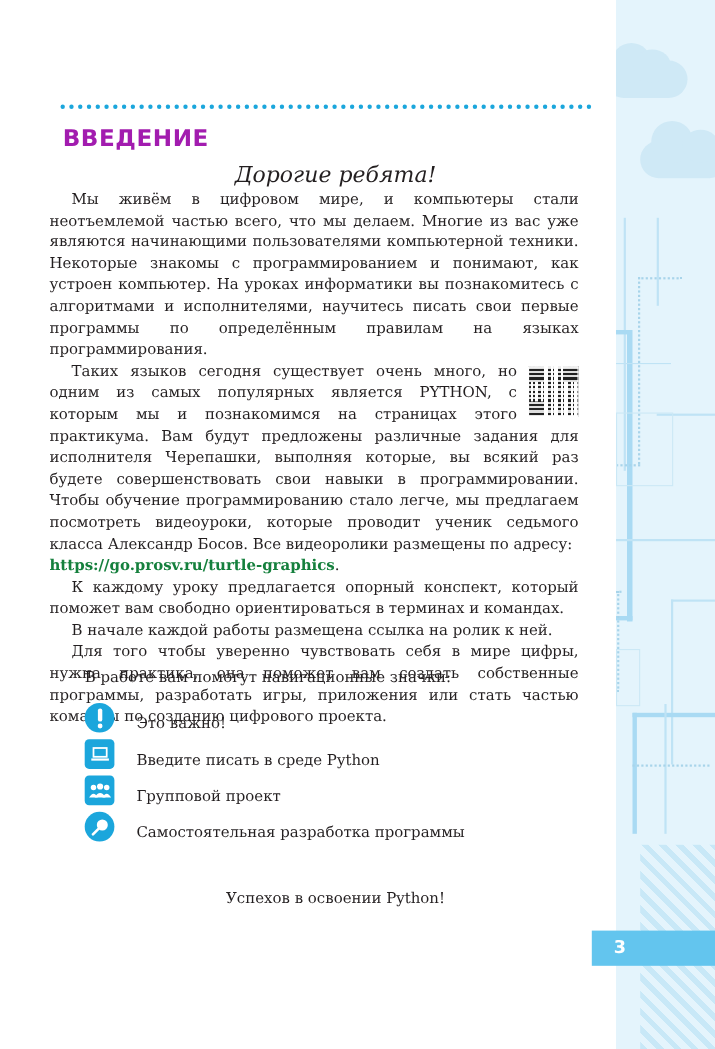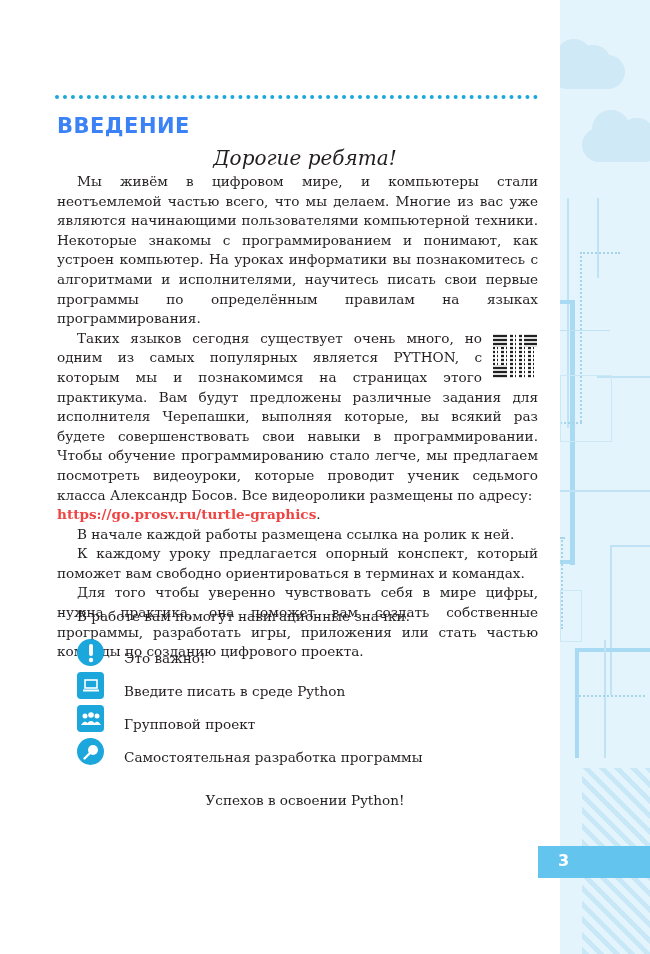--- a/index.html
+++ b/index.html
@@ -39,55 +39,55 @@
     font-family: "DejaVu Sans", sans-serif; font-weight: bold; font-size: 16px; color: #ffffff;
   }
 
   .rule {
     position: absolute; left: 55px; top: 95px; width: 483px; height: 0;
     border-top: 4px dotted #1ba6dc;
   }
   .title {
     position: absolute; left: 57px; top: 114px;
     font-family: "DejaVu Sans", sans-serif; font-weight: bold; font-size: 21px;
-    color: #3b82f6; letter-spacing: 0.5px;
+    color: #a21caf; letter-spacing: 0.5px;
   }
   .salutation {
     position: absolute; left: 0; width: 610px; top: 146px; text-align: center;
     font-style: italic; font-size: 20px;
   }
   .content {
-    position: absolute; left: 57px; top: 172px; width: 481px;
+    position: absolute; left: 45px; top: 172px; width: 481px;
     font-size: 13.6px; line-height: 19.6px; text-align: justify;
   }
   .content p { margin: 0; text-indent: 20px; }
   .qr {
     float: right; width: 46px; height: 46px; margin: 4px 0 0 10px;
     background:
       linear-gradient(#222,#222) 0 0/14px 14px no-repeat,
       linear-gradient(#222,#222) 32px 0/14px 14px no-repeat,
       linear-gradient(#222,#222) 0 32px/14px 14px no-repeat,
       repeating-linear-gradient(90deg, #222 0 3px, #fff 3px 5px, #222 5px 6px, #fff 6px 9px),
       #fff;
     box-shadow: inset 0 0 0 1px #fff;
   }
   .qr-inner { width: 46px; height: 46px; background:
       repeating-linear-gradient(0deg, rgba(255,255,255,0.85) 0 2px, transparent 2px 4px); }
-  .link { color: #ef4444; font-weight: bold; }
+  .link { color: #15803d; font-weight: bold; }
   .nav-intro { position: absolute; left: 77px; top: 608px; font-size: 13.6px; }
   .nav-list { position: absolute; left: 77px; top: 633px; }
   .nav-item { display: flex; align-items: flex-end; height: 33px; }
   .nav-icon {
     width: 27px; height: 27px; background: #1ba6dc; margin-right: 20px;
     display: flex; align-items: center; justify-content: center; color: #fff;
   }
   .nav-icon.round { border-radius: 50%; }
   .nav-icon.square { border-radius: 4px; }
   .nav-label { font-size: 13.6px; }
-  .closing { position: absolute; left: 0; width: 610px; top: 792px; text-align: center; font-size: 13.6px; }
+  .closing { position: absolute; left: 0; width: 610px; top: 809px; text-align: center; font-size: 13.6px; }
 </style>
 </head>
 <body>
 
 <div class="sidebar">
   <div class="cloud cloud1"></div>
   <div class="cloud cloud2"></div>
   <div class="ln" style="left:7px;top:198px;width:2px;height:230px;"></div>
   <div class="ln" style="left:37px;top:198px;width:2px;height:80px;"></div>
   <div class="ln" style="left:37px;top:376px;width:60px;height:2px;"></div>
@@ -117,22 +117,22 @@
 
 <div class="rule"></div>
 <div class="title">ВВЕДЕНИЕ</div>
 <div class="salutation">Дорогие ребята!</div>
 
 <div class="content">
   <p>Мы живём в цифровом мире, и компьютеры стали неотъемлемой частью всего, что мы делаем. Многие из вас уже являются начинающими пользователями компьютерной техники. Некоторые знакомы с программированием и понимают, как устроен компьютер. На уроках информатики вы познакомитесь с алгоритмами и исполнителями, научитесь писать свои первые программы по определённым правилам на языках программирования.</p>
   <p><span class="qr">
         <span class="qr-inner" style="display:block"></span>
       </span><span>Таких языков сегодня существует очень много, но одним из самых популярных является PYTHON, с которым мы и познакомимся на страницах этого практикума. Вам будут предложены различные задания для исполнителя Черепашки, выполняя которые, вы всякий раз будете совершенствовать свои навыки в программировании. Чтобы обучение программированию стало легче, мы предлагаем посмотреть видеоуроки, которые проводит ученик седьмого класса Александр Босов. Все видеоролики размещены по адресу:</span><br><span class="link">https://go.prosv.ru/turtle-graphics</span><span>.</span></p>
+  <p>К каждому уроку предлагается опорный конспект, который поможет вам свободно ориентироваться в терминах и командах.</p>
   <p>В начале каждой работы размещена ссылка на ролик к ней.</p>
-  <p>К каждому уроку предлагается опорный конспект, который поможет вам свободно ориентироваться в терминах и командах.</p>
   <p>Для того чтобы уверенно чувствовать себя в мире цифры, нужна практика, она поможет вам создать собственные программы, разработать игры, приложения или стать частью команды по созданию цифрового проекта.</p>
 </div>
 
 <div class="nav-intro">В работе вам помогут навигационные значки:</div>
 <div class="nav-list">
   <div class="nav-item">
     <span class="nav-icon round">
       <svg width="10" height="20" viewBox="0 0 10 20">
           <rect x="3" y="1" width="4" height="12" rx="2" fill="#fff"></rect>
           <circle cx="5" cy="17" r="2.2" fill="#fff"></circle>

